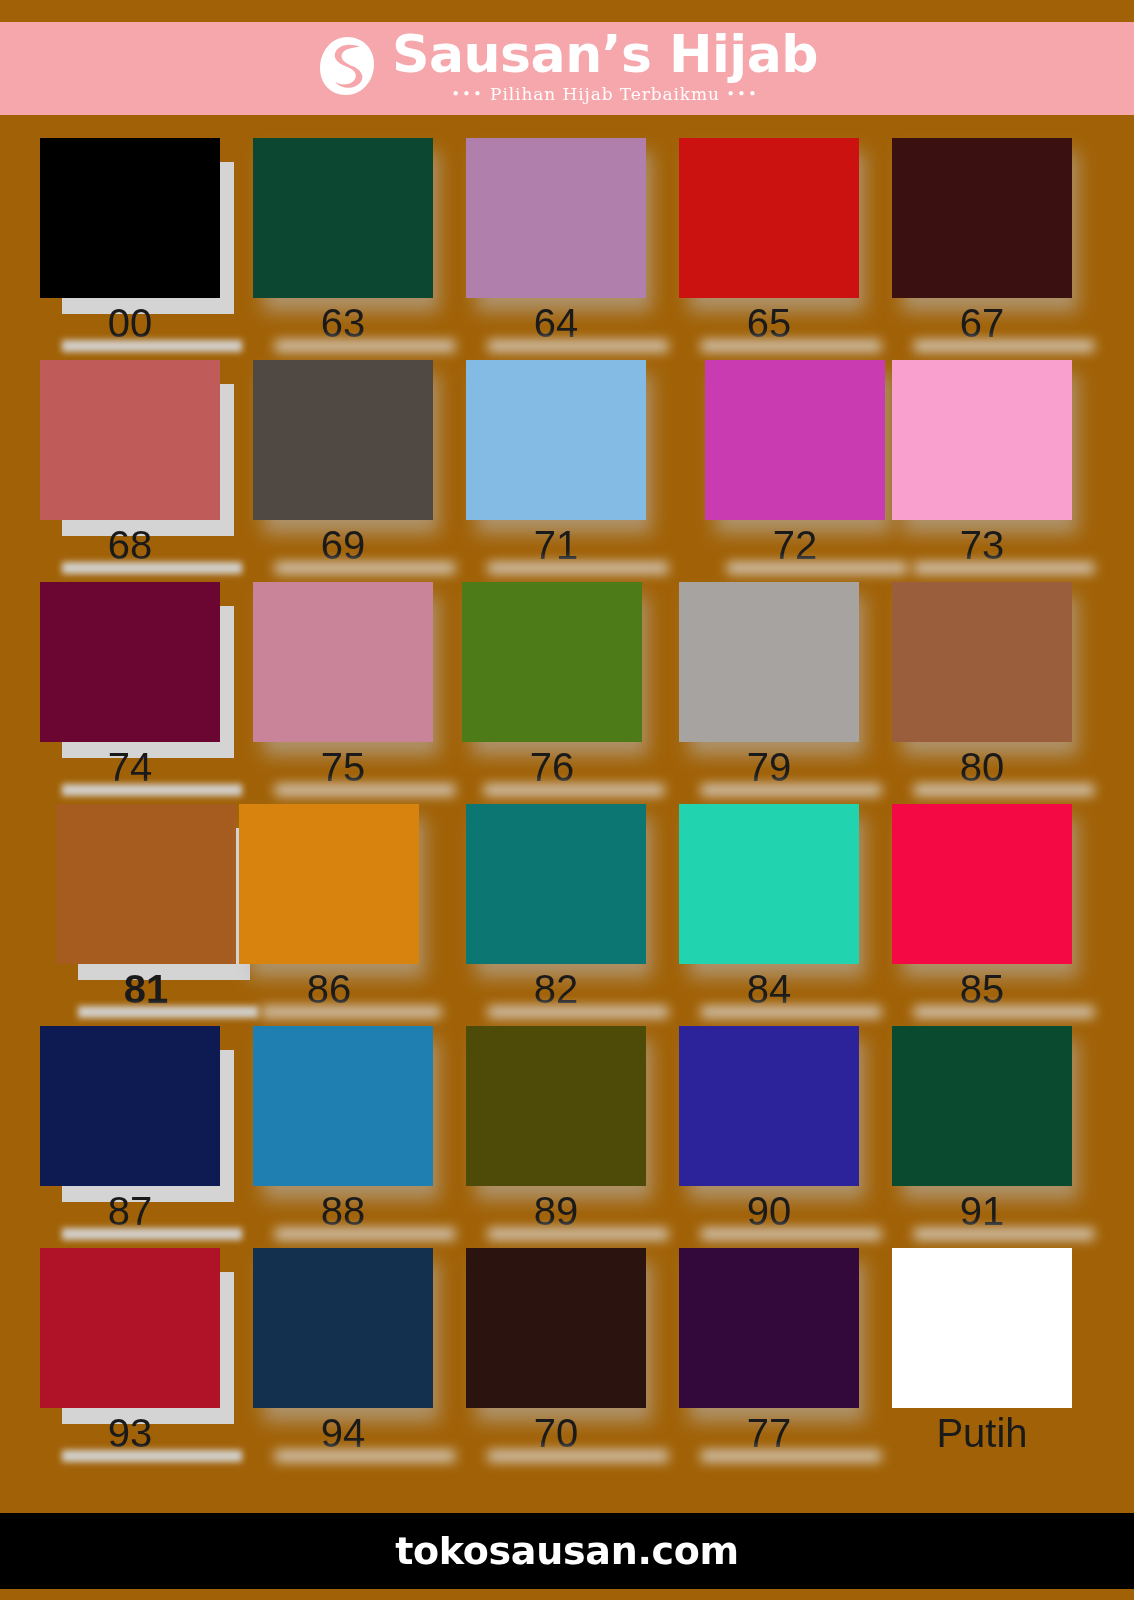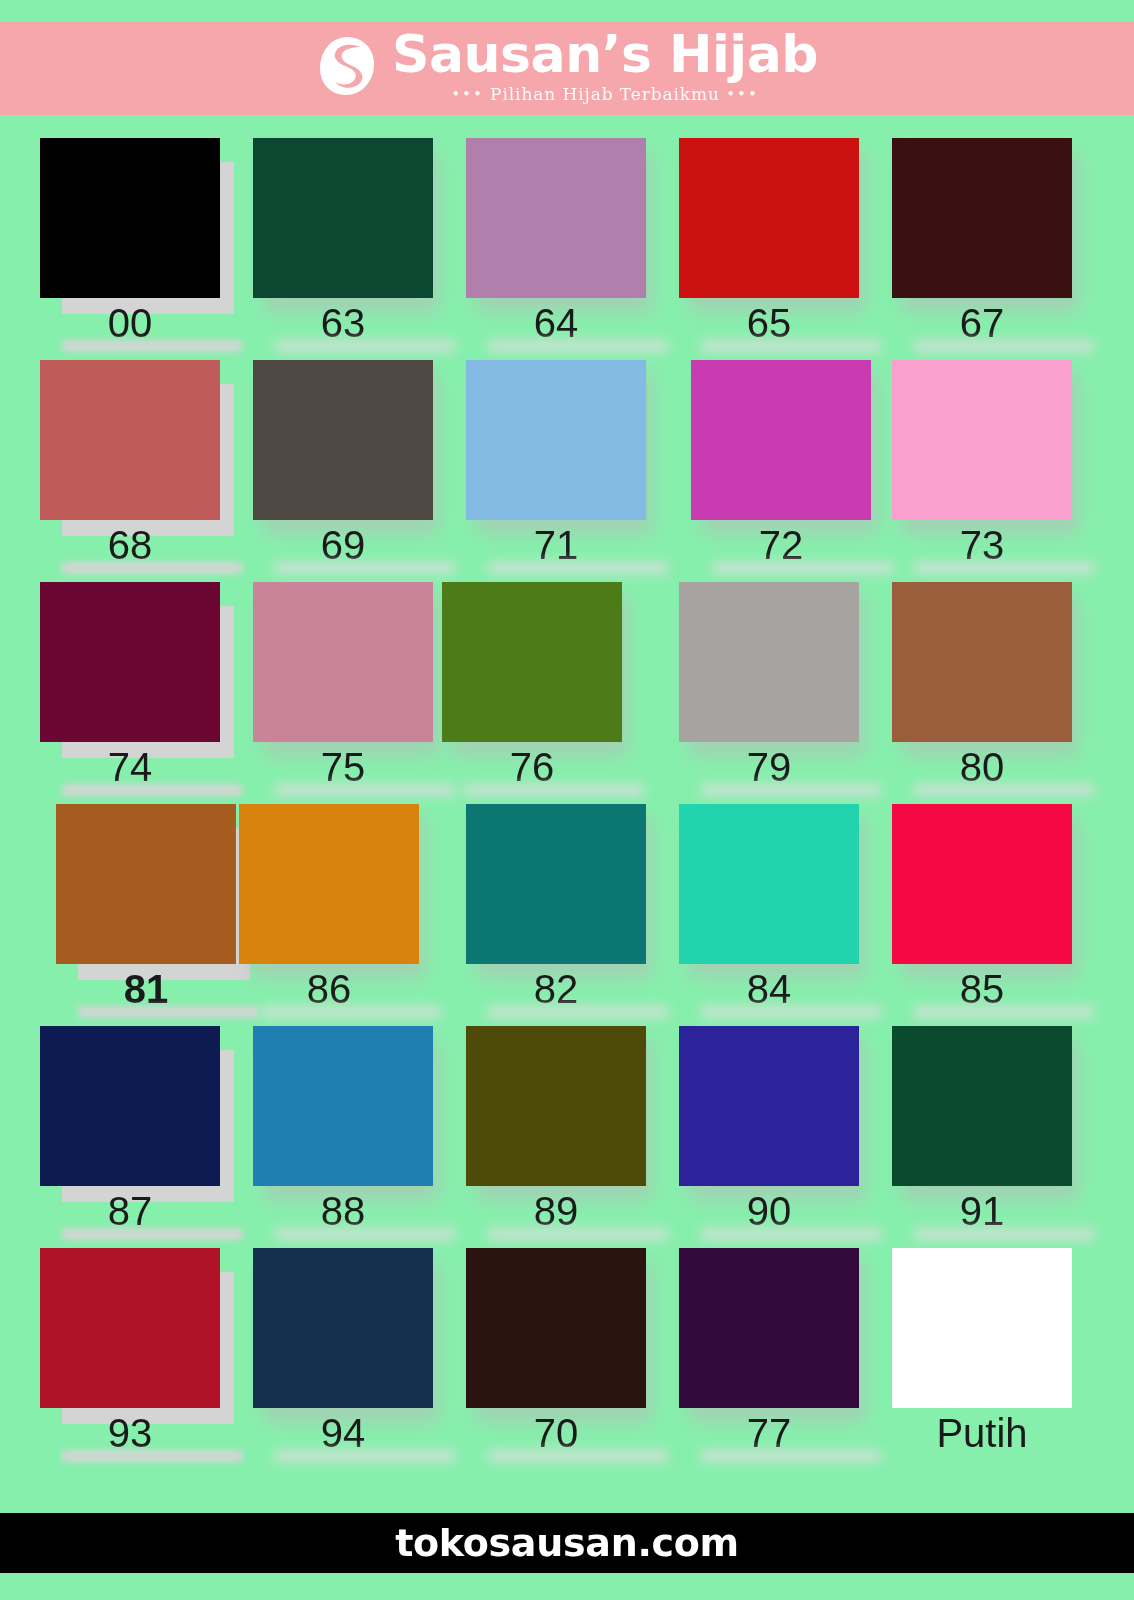--- a/index.html
+++ b/index.html
@@ -9,21 +9,21 @@
     height: 1600px;
     background: #ffffff;
     font-family: "Liberation Sans", sans-serif;
     overflow: hidden;
   }
 
   .page {
     position: relative;
     width: 1134px;
     height: 1600px;
-    background: #86efac;
+    background: #a16207;
   }
 
   
   .header {
     position: absolute;
     left: 0;
     top: 22px;
     width: 1134px;
     height: 93px;
     background: #f5a7ac;
@@ -163,21 +163,21 @@
     filter: blur(6px);
     opacity: 0.8;
   }
 
   
   .footer {
     position: absolute;
     left: 0;
     top: 1513px;
     width: 1134px;
-    height: 60px;
+    height: 76px;
     background: #000000;
     display: flex;
     align-items: center;
     justify-content: center;
   }
 
   .footer-text {
     font-family: "DejaVu Sans", sans-serif;
     font-size: 38px;
     font-weight: bold;
@@ -251,21 +251,21 @@
           <div class="chip" style="background: rgb(79, 72, 67);"></div>
           <div class="chip-label">69</div>
           <div class="label-bar soft"></div>
         </div>
         <div class="cell" style="left: 426px;">
           <div class="chip-shadow"></div>
           <div class="chip" style="background: rgb(131, 187, 228);"></div>
           <div class="chip-label">71</div>
           <div class="label-bar soft"></div>
         </div>
-        <div class="cell" style="left: 651px;">
+        <div class="cell" style="left: 665px;">
           <div class="chip-shadow"></div>
           <div class="chip" style="background: rgb(201, 59, 176);"></div>
           <div class="chip-label">72</div>
           <div class="label-bar soft"></div>
         </div>
         <div class="cell" style="left: 852px;">
           <div class="chip-shadow"></div>
           <div class="chip" style="background: rgb(249, 160, 206);"></div>
           <div class="chip-label">73</div>
           <div class="label-bar soft"></div>
@@ -277,21 +277,21 @@
           <div class="chip" style="background: rgb(107, 5, 49);"></div>
           <div class="chip-label">74</div>
           <div class="label-bar"></div>
         </div>
         <div class="cell" style="left: 213px;">
           <div class="chip-shadow"></div>
           <div class="chip" style="background: rgb(202, 132, 153);"></div>
           <div class="chip-label">75</div>
           <div class="label-bar soft"></div>
         </div>
-        <div class="cell" style="left: 402px; border-radius: 31px;">
+        <div class="cell" style="left: 422px; border-radius: 31px;">
           <div class="chip-shadow"></div>
           <div class="chip" style="background: rgb(77, 123, 23);"></div>
           <div class="chip-label">76</div>
           <div class="label-bar soft"></div>
         </div>
         <div class="cell" style="left: 639px;">
           <div class="chip-shadow"></div>
           <div class="chip" style="background: rgb(166, 163, 160);"></div>
           <div class="chip-label">79</div>
           <div class="label-bar soft"></div>

